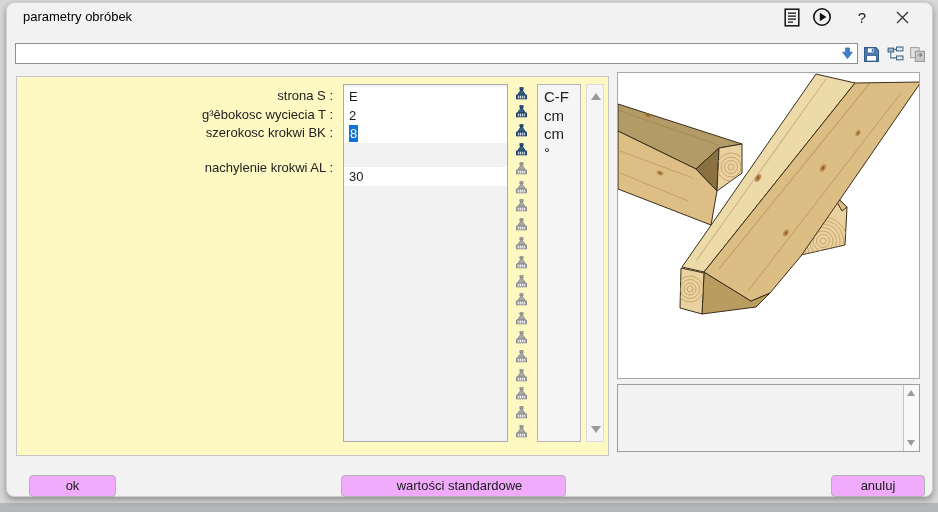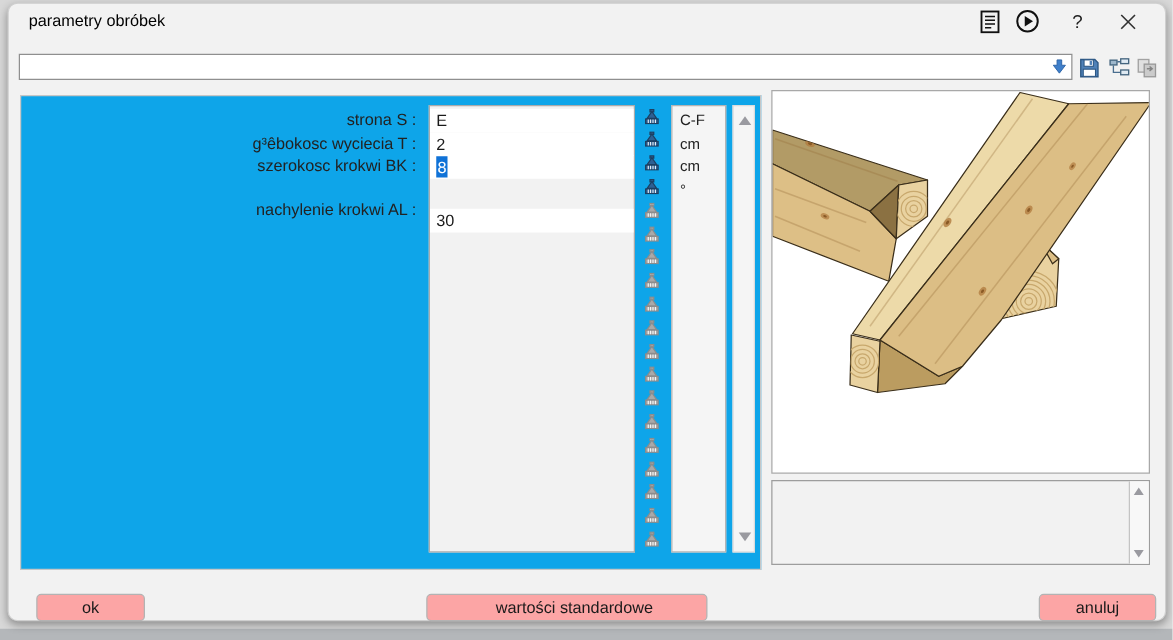--- a/index.html
+++ b/index.html
@@ -22,45 +22,45 @@
   .title{position:absolute;left:16px;top:0;height:28px;line-height:28px;font-size:13px;color:#000;}
   .tbtn{position:absolute;top:0;width:26px;height:28px;display:flex;align-items:center;justify-content:center;cursor:default;}
   .t-doc{left:772px;} .t-play{left:802px;} .t-help{left:842px;font-size:15px;color:#222;} .t-close{left:882px;}
   
   .combo{position:absolute;left:8px;top:40px;width:843px;height:21px;background:#fff;border:1px solid #8f8f8f;box-sizing:border-box;}
   .combo input{position:absolute;left:2px;top:1px;width:810px;height:16px;border:none;outline:none;font:inherit;background:transparent;}
   .combo .arrow{position:absolute;right:1px;top:1px;width:18px;height:17px;display:flex;align-items:center;justify-content:center;background:#fff;}
   .toolbtn{position:absolute;top:41px;width:20px;height:20px;display:flex;align-items:center;justify-content:center;}
   .tb-save{left:854px;} .tb-tree{left:878px;} .tb-transfer{left:900px;opacity:.95;}
   
-  .groupbox{position:absolute;left:9px;top:73px;width:593px;height:380px;border:1px solid #c6c6c6;background:#0ea5e9;box-sizing:border-box;}
+  .groupbox{position:absolute;left:9px;top:73px;width:593px;height:380px;border:1px solid #c6c6c6;background:#fef9c3;box-sizing:border-box;}
   .plabel{position:absolute;left:0;width:316px;height:19px;line-height:19px;text-align:right;color:#222;font-size:13px;white-space:nowrap;}
   .valuesbox{position:absolute;left:326px;top:7px;width:165px;height:358px;border:1px solid #ababab;background:#f2f2f2;box-sizing:border-box;overflow:hidden;}
   .vrow{position:absolute;left:0;width:100%;height:19px;line-height:19px;background:#fff;padding-left:5px;box-sizing:border-box;font-size:13px;}
   .vrow .sel{background:var(--accent);color:#fff;padding:1px 1px;}
   .unitsbox{position:absolute;left:520px;top:7px;width:44px;height:358px;border:1px solid #b4b4b4;background:#f5f5f5;box-sizing:border-box;overflow:hidden;}
-  .urow{position:absolute;left:0;width:100%;height:19px;line-height:19px;padding-left:6px;box-sizing:border-box;font-size:12px;color:#222;}
+  .urow{position:absolute;left:0;width:100%;height:19px;line-height:19px;padding-left:6px;box-sizing:border-box;font-size:15px;color:#222;}
   .stampcol .stamp{position:absolute;left:498px;width:13px;height:13px;}
   .stamp.on .ink{fill:var(--stamp-active);} .stamp.on .edge{stroke:#1d3f61;}
   .stamp.off .ink{fill:var(--stamp-inactive);} .stamp.off .edge{stroke:#8c8c8c;}
   
   .vscroll{position:absolute;left:569px;top:7px;width:18px;height:358px;background:#f5f5f5;border:1px solid #dcdcdc;box-sizing:border-box;}
   .sb-up,.sb-down{position:absolute;left:4px;width:0;height:0;border-left:5px solid transparent;border-right:5px solid transparent;}
   .sb-up{top:8px;border-bottom:7px solid #9a9aa0;}
   .sb-down{bottom:8px;border-top:7px solid #9a9aa0;}
   
   .preview{position:absolute;left:610px;top:69px;width:303px;height:307px;background:#fff;border:1px solid #a8a8a8;box-sizing:border-box;overflow:hidden;}
   .preview svg{display:block;}
   .message{position:absolute;left:610px;top:381px;width:303px;height:68px;background:#f2f2f2;border:1px solid #9d9d9d;box-sizing:border-box;}
   .msb{position:absolute;right:0;top:0;width:16px;height:100%;background:#f8f8f8;border-left:1px solid #c4c4c4;box-sizing:border-box;}
   .msb .sb-up{left:3px;top:5px;border-left-width:4px;border-right-width:4px;border-bottom-width:6px;}
   .msb .sb-down{left:3px;bottom:5px;border-left-width:4px;border-right-width:4px;border-top-width:6px;}
   
   .btn{
-    position:absolute;top:472px;height:22px;background:#fca5a5;border:1px solid #b3b3b3;border-radius:4px;
+    position:absolute;top:472px;height:22px;background:#f0abfc;border:1px solid #b3b3b3;border-radius:4px;
     font:inherit;font-size:13px;color:#1a1a1a;text-align:center;line-height:20px;padding:0;cursor:default;
   }
   .btn-ok{left:22px;width:87px;} .btn-std{left:334px;width:225px;padding-left:12px;} .btn-cancel{left:824px;width:94px;}
   
   .w-top{fill:var(--wood-top);} .w-front{fill:var(--wood-front);}
   .w-light{fill:var(--wood-light);} .w-mid{fill:var(--wood-mid);}
   .w-dark{fill:var(--wood-dark);} .w-grainface{fill:var(--wood-grain-end);}
   .w-slot{fill:var(--wood-slot);}
   .ring{stroke:var(--wood-ring);fill:none;stroke-width:1;}
   .grain{stroke:rgba(150,110,55,.32);stroke-width:1.2;fill:none;}

